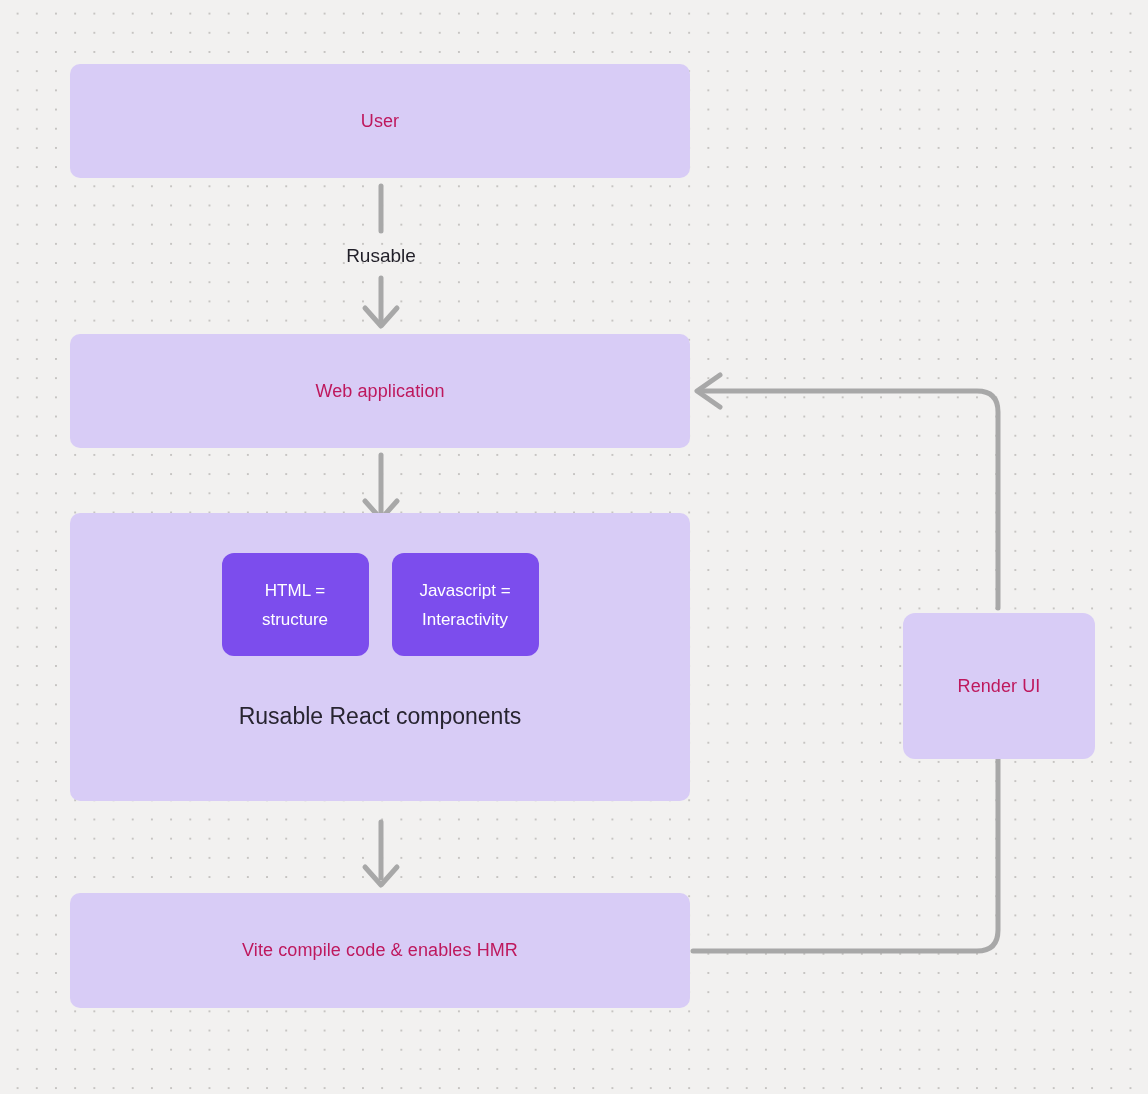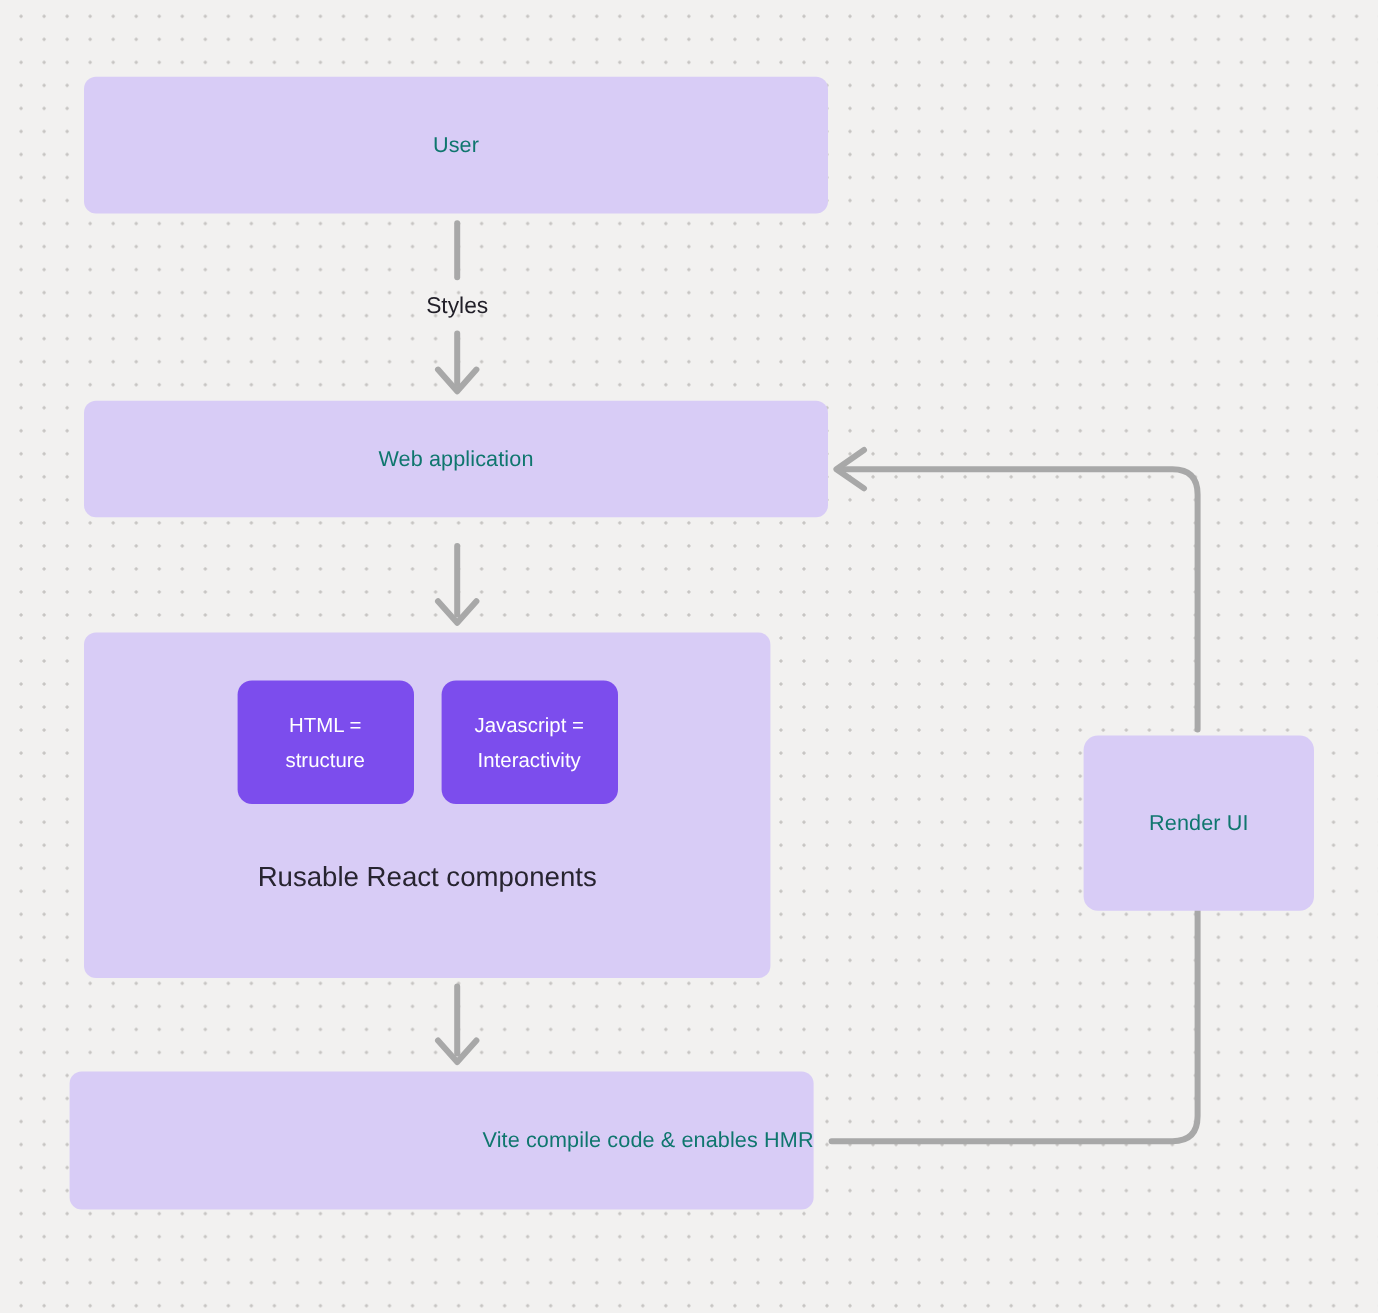--- a/index.html
+++ b/index.html
@@ -34,28 +34,28 @@
   .node {
     position: absolute;
     background: #d8ccf6;
     border-radius: 10px;
     display: flex;
     align-items: center;
     justify-content: center;
   }
   .node-label {
     font-size: 18px;
-    color: #0f766e;
+    color: #be185d;
     letter-spacing: 0.1px;
   }
   .node-user        { left: 70px;  top: 64px;  width: 620px; height: 114px; }
-  .node-webapp      { left: 70px;  top: 334px; width: 620px; height: 97px; }
-  .node-vite        { left: 58px;  top: 893px; width: 620px; height: 115px; justify-content: flex-end; }
+  .node-webapp      { left: 70px;  top: 334px; width: 620px; height: 114px; }
+  .node-vite        { left: 70px;  top: 893px; width: 620px; height: 115px; }
   .node-render      { left: 903px; top: 613px; width: 192px; height: 146px; border-radius: 12px; }
-  .node-container   { left: 70px;  top: 527px; width: 572px; height: 288px; display: block; }
+  .node-container   { left: 70px;  top: 513px; width: 620px; height: 288px; display: block; }
 
   .chip-row {
     position: absolute;
     left: 0; top: 40px;
     width: 100%;
     display: flex;
     justify-content: center;
     gap: 23px;
   }
   .chip {
@@ -114,21 +114,21 @@
     <path d="M982 754 L998 737 L1014 754"></path>
 
     <path d="M998 608 V412 Q998 391 977 391 H703"></path>
     <path d="M720 375 L697 391 L720 407"></path>
   </svg>
 
   <div class="node node-user">
     <span class="node-label">User</span>
   </div>
 
-  <div class="edge-label">Styles</div>
+  <div class="edge-label">Rusable</div>
 
   <div class="node node-webapp">
     <span class="node-label">Web application</span>
   </div>
 
   <div class="node node-container">
     <div class="chip-row">
       <div class="chip">
         <span class="chip-label">HTML =
 structure</span>

